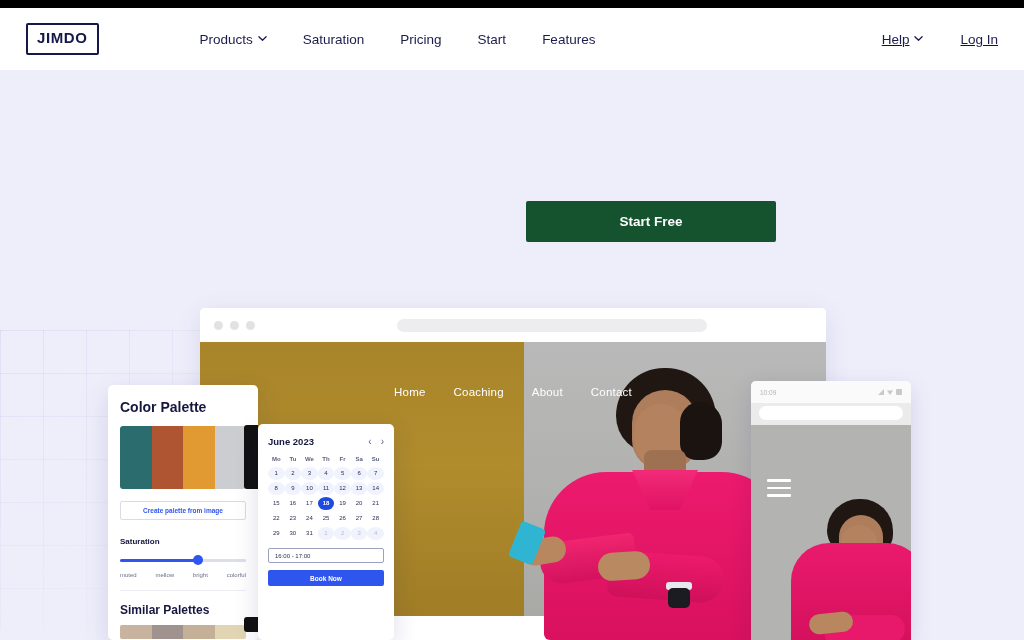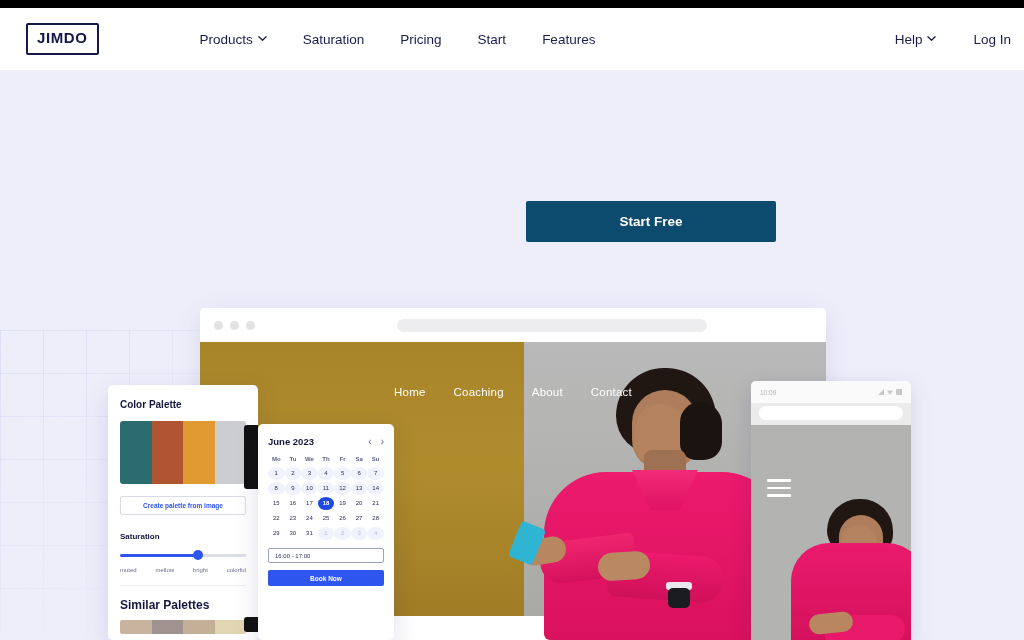--- a/index.html
+++ b/index.html
@@ -33,35 +33,35 @@
     color:#16184a;
     line-height:1;
   }
   .nav{ display:flex; align-items:center; margin-left:101px; gap:36px; }
   .nav-item{
     font-size:13.5px; color:#1b1c4d; font-weight:500;
     display:flex; align-items:center; gap:5px; cursor:pointer; white-space:nowrap;
   }
   .chev{ display:inline-block; width:9px; height:9px; position:relative; top:-1px; }
   .chev svg{ display:block; }
-  .nav-right{ margin-left:auto; margin-right:13px; display:flex; align-items:center; gap:37px; }
+  .nav-right{ margin-left:auto; margin-right:26px; display:flex; align-items:center; gap:37px;text-decoration:underline; }
 
   
   .hero-title{
     position:absolute; left:110px; top:90px; width:420px;
     font-size:46px; line-height:1.24; font-weight:bold; color:#0b0d3d;
     letter-spacing:-0.6px;
   }
   .hero-para{
     position:absolute; left:526px; top:88px; width:392px;
     font-size:15px; line-height:1.52; color:#32355e;
   }
   .cta{
     position:absolute; left:526px; top:201px; width:250px; height:41px;
-    background:#0c4a6e; color:#fff; border:none; border-radius:2px;
+    background:#14532d; color:#fff; border:none; border-radius:2px;
     font-family:"Liberation Sans", sans-serif;
     font-size:13.5px; font-weight:600; cursor:pointer;
     display:flex; align-items:center; justify-content:center;
   }
 
   
   .grid{
     position:absolute; left:0; top:330px; width:300px; height:300px;
     background-image:
       linear-gradient(to right, rgba(140,150,215,.17) 1px, transparent 1px),
@@ -157,21 +157,21 @@
   .w2-face{ position:absolute; left:56px; top:32px; width:36px; height:40px; background:#b5825f; border-radius:18px; }
   .w2-hand{ position:absolute; left:24px; top:120px; width:44px; height:20px; background:#b8875f; border-radius:11px; transform:rotate(-6deg); }
   .w2-arm{ position:absolute; left:40px; top:122px; width:80px; height:28px; background:#e8186a; border-radius:8px 16px 16px 8px; }
 
   
   .palette-card{
     position:absolute; left:108px; top:385px; width:150px; height:255px;
     background:#fff; border-radius:5px; box-shadow:0 8px 26px rgba(25,30,90,.13);
     padding:14px 12px 0 12px; z-index:30; overflow:hidden;
   }
-  .pc-title{ font-size:10px; font-weight:bold; color:#15173f; margin-bottom:11px; }
+  .pc-title{ font-size:14px; font-weight:bold; color:#15173f; margin-bottom:11px; }
   .swatch-row{ display:flex; height:63px; border-radius:3px; overflow:hidden; }
   .swatch{ flex:1; }
   .pc-btn{
     margin-top:12px; height:19px; border:1px solid #d9dbe6; border-radius:2px;
     display:flex; align-items:center; justify-content:center;
     font-size:6.5px; font-weight:bold; color:#2f55ef; cursor:pointer; background:#fff;
   }
   .pc-sub{ margin-top:17px; font-size:8px; font-weight:bold; color:#15173f; }
   .slider{ margin-top:9px; position:relative; height:10px; }
   .track{ position:absolute; left:0; right:0; top:4px; height:2.5px; background:#dcdee8; border-radius:2px; }

